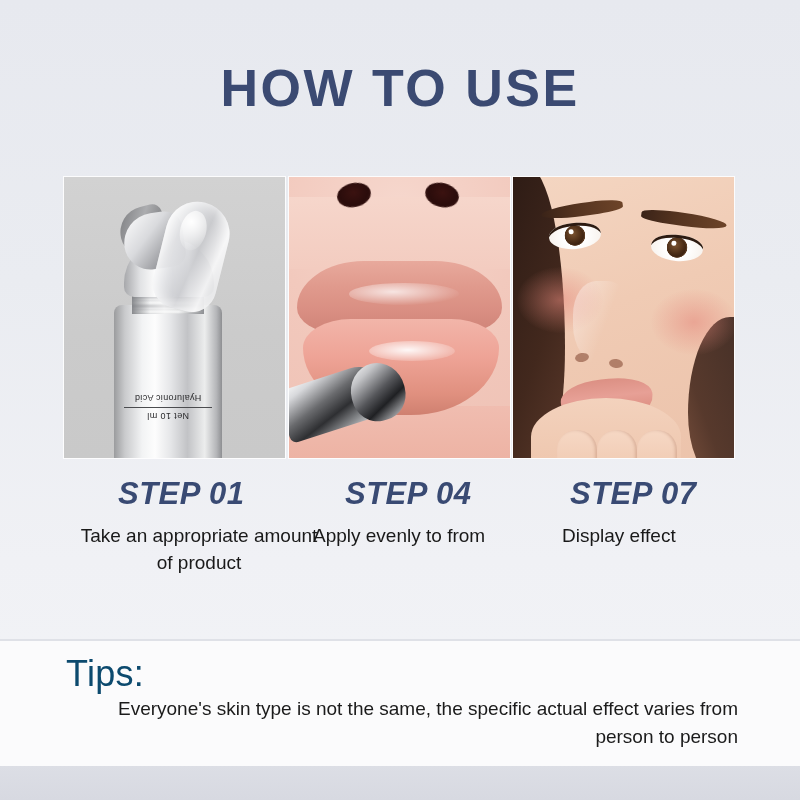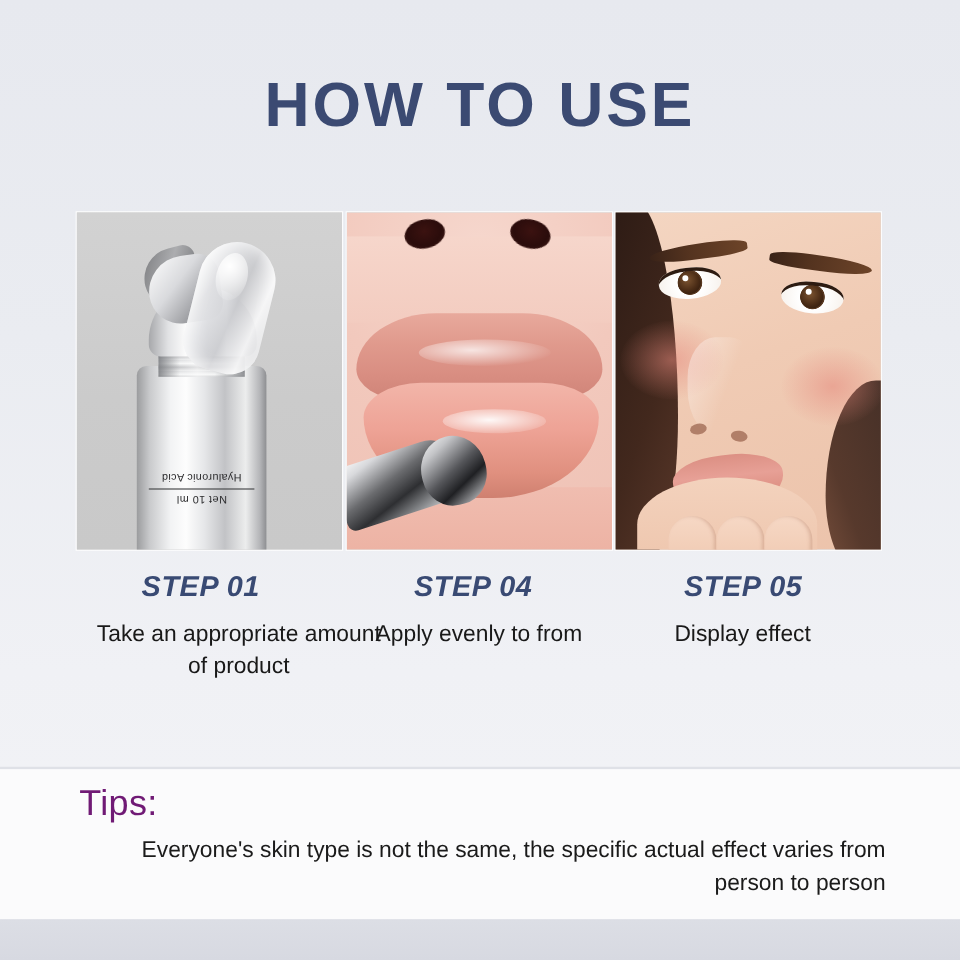--- a/index.html
+++ b/index.html
@@ -372,21 +372,21 @@
   .finger.f2 { left: 66px; }
   .finger.f3 { left: 106px; }
 
   
   .step-col { position: absolute; top: 478px; }
   #step-col-1 { left: 118px; width: 210px; }
   #step-col-2 { left: 345px; width: 210px; }
   #step-col-3 { left: 570px; width: 210px; }
 
   .step-title {
-    font-size: 24px;
+    font-size: 31px;
     font-weight: bold;
     font-style: italic;
     color: #394a73;
     letter-spacing: 0.5px;
     line-height: 1;
     white-space: nowrap;
   }
   .step-desc {
     margin-top: 14px;
     margin-left: -44px;
@@ -413,22 +413,22 @@
     left: 0;
     top: 641px;
     width: 800px;
     height: 125px;
     background: #fbfbfc;
   }
   #tips-heading {
     position: absolute;
     left: 66px;
     top: 12px;
-    font-size: 30px;
-    color: #701a75;
+    font-size: 36px;
+    color: #0c4a6e;
     letter-spacing: 0.3px;
   }
   #tips-body {
     position: absolute;
     left: 66px;
     top: 54px;
     width: 672px;
     font-size: 19px;
     line-height: 1.45;
     color: #1b1b1b;
@@ -506,21 +506,21 @@
     <div class="step-title">STEP 01</div>
     <div class="step-desc">Take an appropriate amount of product</div>
   </div>
 
   <div class="step-col" id="step-col-2">
     <div class="step-title">STEP 04</div>
     <div class="step-desc">Apply evenly to from</div>
   </div>
 
   <div class="step-col" id="step-col-3">
-    <div class="step-title">STEP 05</div>
+    <div class="step-title">STEP 07</div>
     <div class="step-desc">Display effect</div>
   </div>
 
   <div id="tips-divider"></div>
   <div id="tips-panel">
     <div id="tips-heading">Tips:</div>
     <div id="tips-body">Everyone's skin type is not the same, the specific actual effect varies from person to person</div>
   </div>
   <div id="bottom-strip"></div>
 

